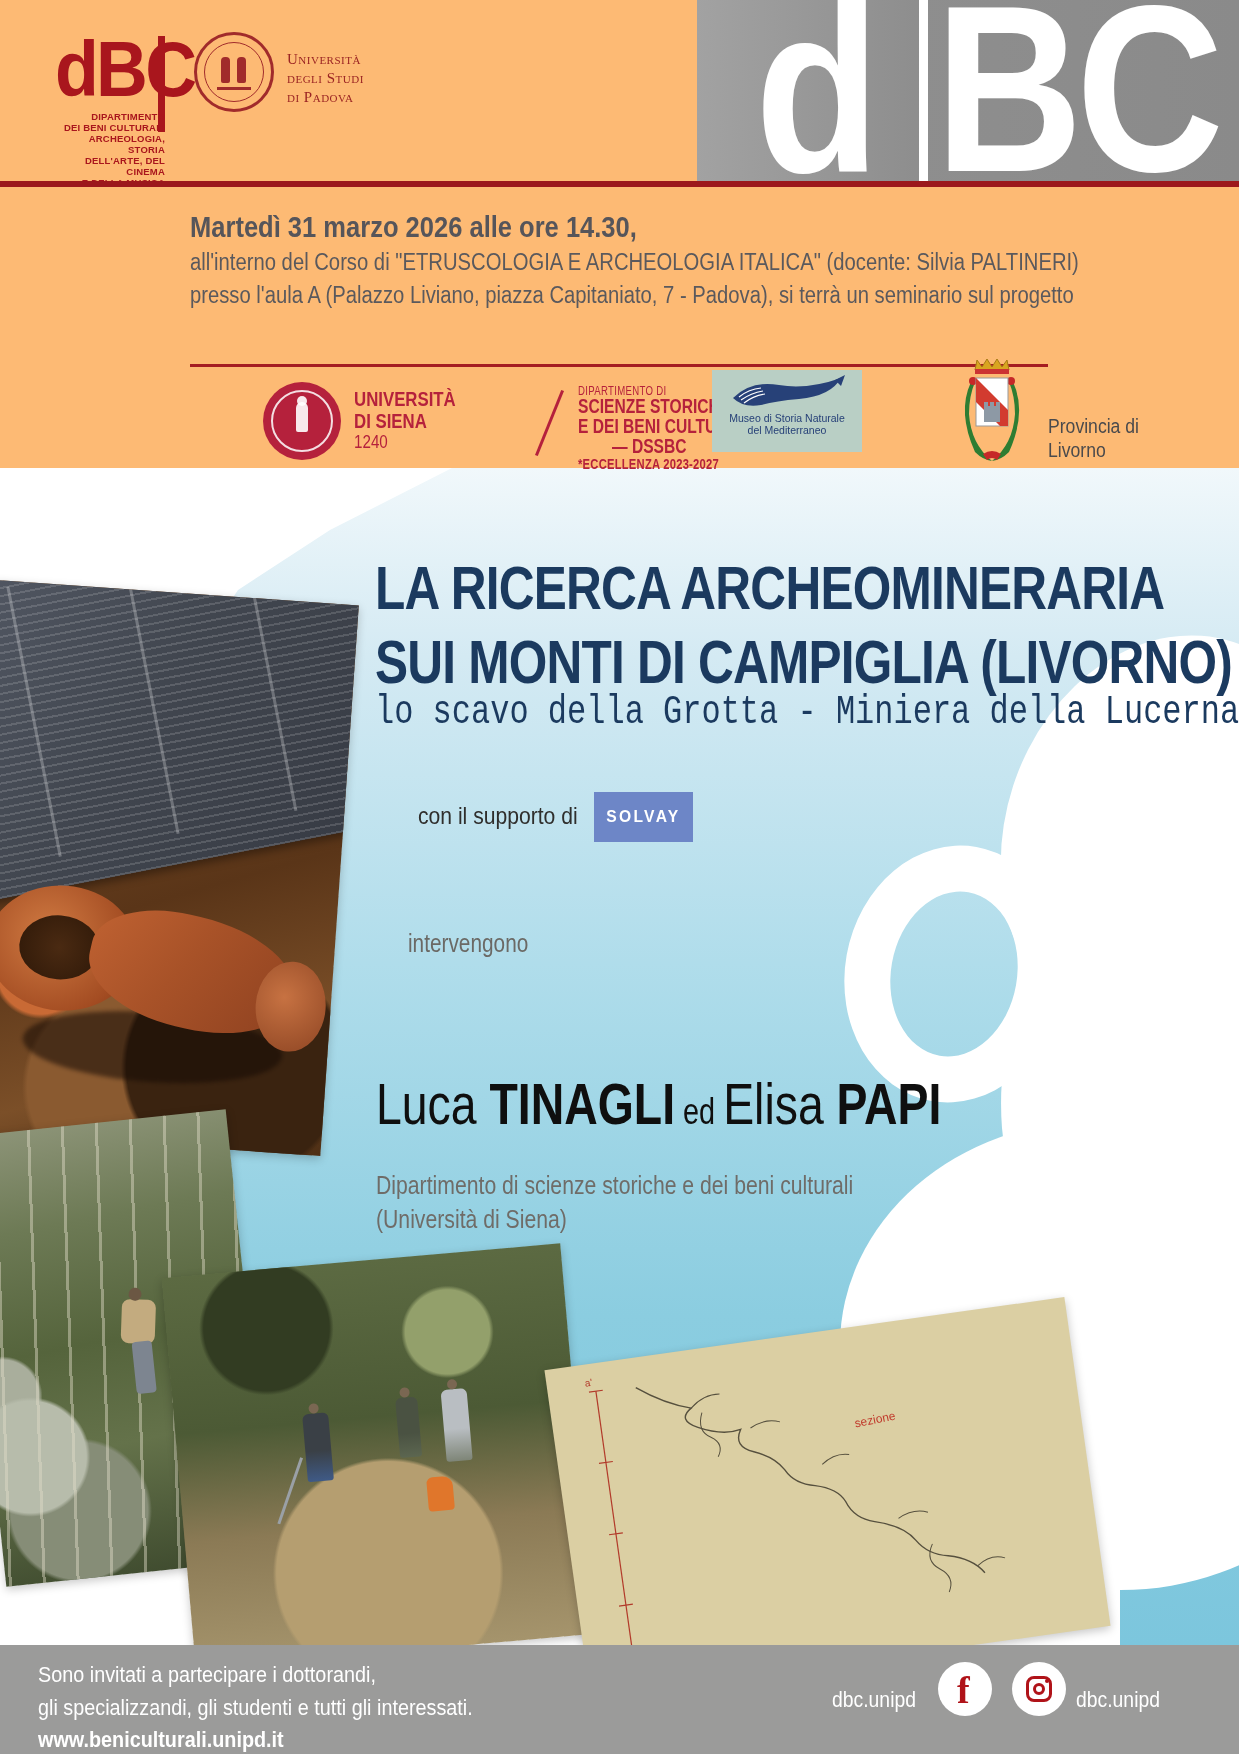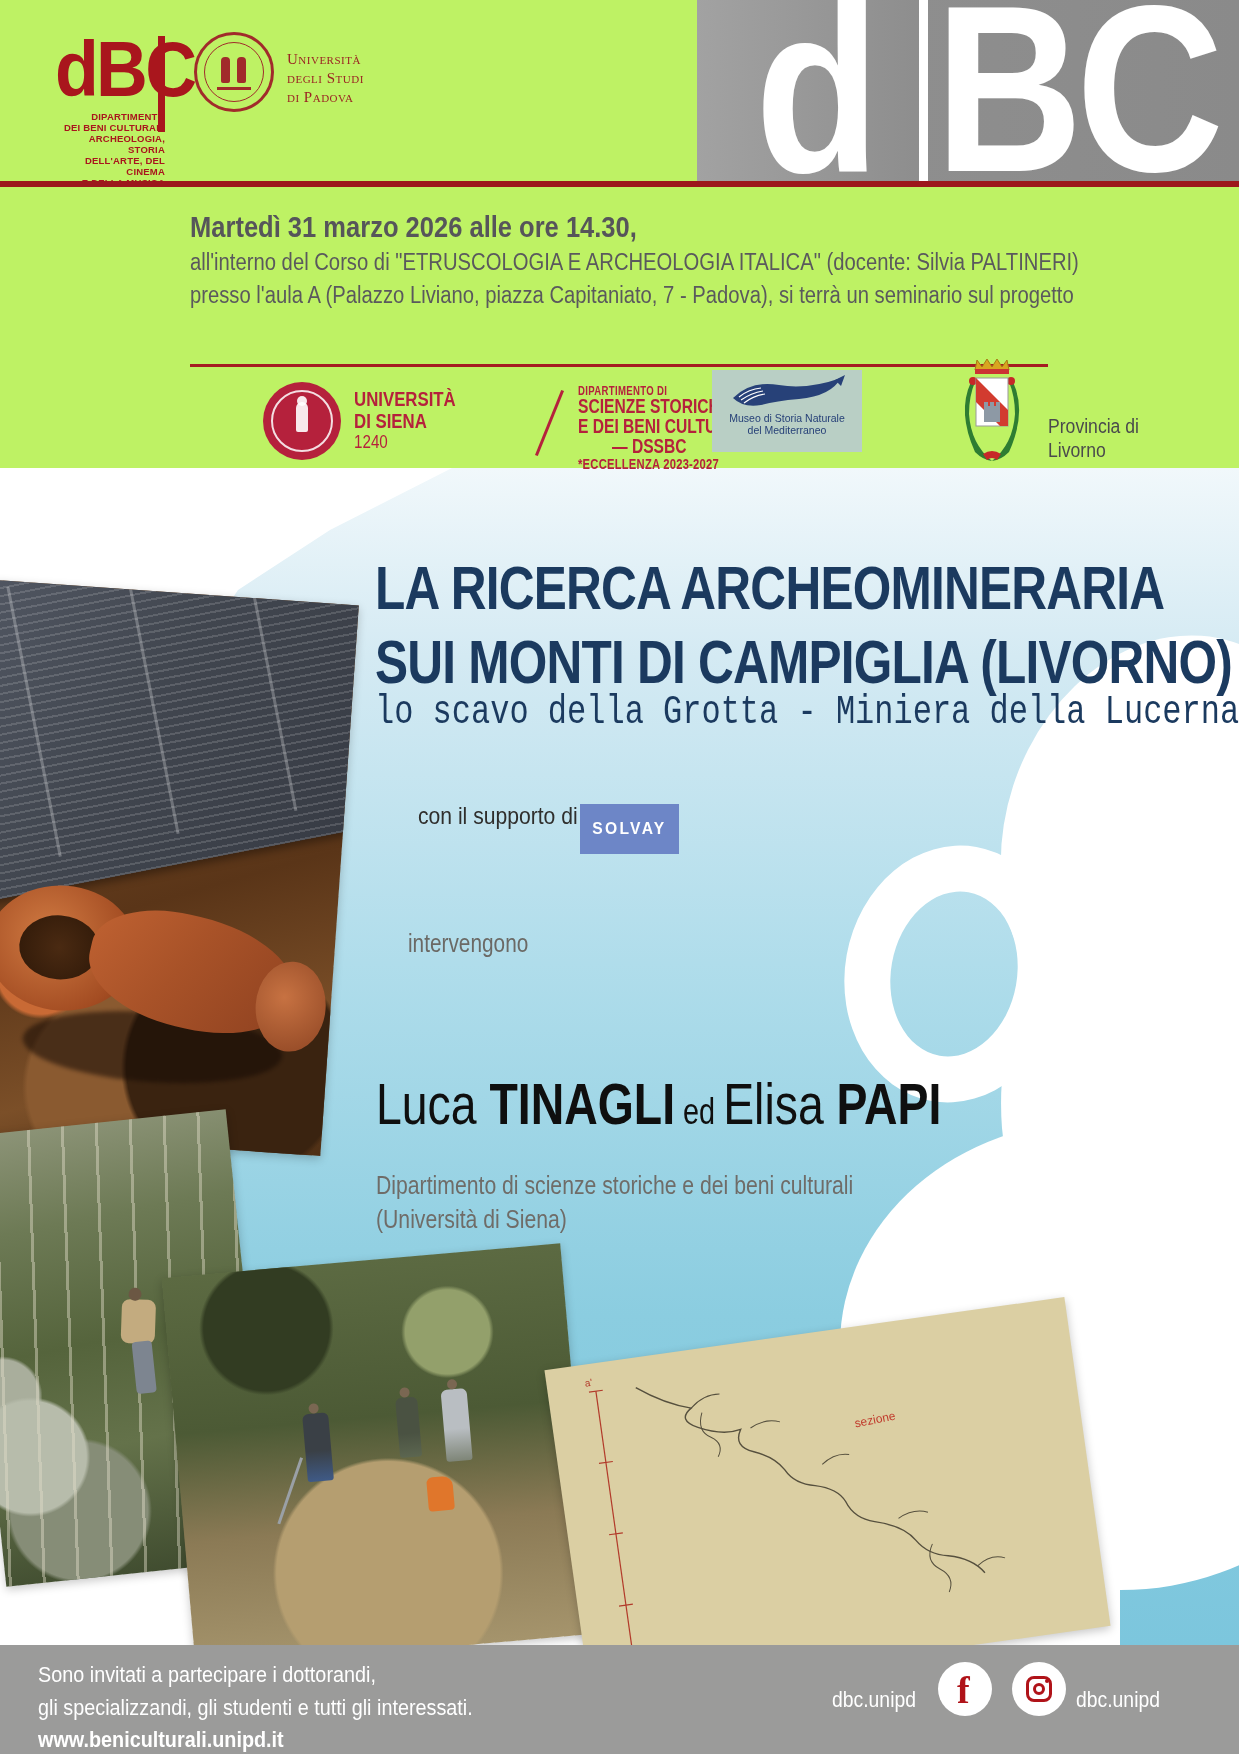--- a/index.html
+++ b/index.html
@@ -1,16 +1,16 @@
 <!DOCTYPE html>
 <html><head>
 <meta charset="utf-8">
 <style>
   html,body{margin:0;padding:0;background:#e8e8e8;}
-  .poster{position:relative;width:1239px;height:1754px;background:#bef264;overflow:hidden;
+  .poster{position:relative;width:1239px;height:1754px;background:#fdba74;overflow:hidden;
           font-family:"Liberation Sans",sans-serif;margin:0 auto;}
   .abs{position:absolute;}
   .cond{display:inline-block;transform:scaleX(.8);transform-origin:0 50%;white-space:nowrap;}
   .cond88{display:inline-block;transform:scaleX(.88);transform-origin:0 50%;white-space:nowrap;}
 
   
   .bg-blue{left:0;top:468px;width:1239px;height:1177px;z-index:0;
     background:linear-gradient(180deg,#f1f8fb 0%,#d4eaf3 16%,#b0ddeb 42%,#8bcde0 72%,#7cc6dd 100%);}
   .wedge{left:0;top:468px;width:620px;height:540px;background:#fff;z-index:0;
     clip-path:polygon(0 0,452px 0,330px 62px,238px 122px,198px 182px,183px 262px,178px 540px,0 540px);}
@@ -48,36 +48,36 @@
 
   
   .siena-seal{left:263px;top:382px;width:78px;height:78px;border-radius:50%;background:#b5213c;z-index:3;}
   .siena-seal .ring{position:absolute;left:8px;top:8px;right:8px;bottom:8px;border:2px solid rgba(255,255,255,.85);border-radius:50%;}
   .siena-seal .madonna{position:absolute;left:33px;top:20px;width:12px;height:30px;background:#fff;border-radius:6px 6px 2px 2px;opacity:.9;}
   .siena-seal .halo{position:absolute;left:34px;top:14px;width:10px;height:10px;border-radius:50%;background:#fff;opacity:.9;}
   .siena-word{left:354px;top:388px;color:#b5213c;font-weight:700;font-size:21px;line-height:1.05;z-index:3;}
   .siena-year{font-weight:400;font-size:19px;}
   .red-slash{left:548px;top:388px;width:3px;height:70px;background:#b5213c;transform:rotate(22deg);z-index:3;}
   .dssbc{left:578px;top:385px;color:#b5213c;z-index:3;line-height:1.02;}
-  .dssbc .s{font-size:12px;font-weight:700;letter-spacing:.4px;}
+  .dssbc .s{font-size:12px;font-weight:400;letter-spacing:.4px;}
   .dssbc .b{font-size:19.5px;font-weight:700;}
   .dssbc .e{font-size:14px;font-weight:700;letter-spacing:.3px;}
   .museo{left:712px;top:370px;width:150px;height:82px;background:#b9cfc5;z-index:3;text-align:center;}
   .museo svg{display:block;margin:4px auto 0;}
   .museo .mtxt{font-size:10.5px;line-height:1.15;color:#274178;}
   .crest{left:955px;top:356px;width:74px;height:108px;z-index:3;}
   .livorno-word{left:1048px;top:414px;font-size:20px;color:#4a4a4c;line-height:1.2;z-index:3;}
 
   
   .title1{left:375px;top:552px;font-size:62px;font-weight:700;color:#1b3a5f;z-index:3;letter-spacing:-1px;}
   .title2{left:375px;top:626px;font-size:62px;font-weight:700;color:#1b3a5f;z-index:3;letter-spacing:-1px;}
   .subtitle{left:375px;top:690px;font-size:40px;font-weight:400;color:#1b3a5f;z-index:3;font-family:Liberation Mono, monospace;}
   .support{left:418px;top:802px;font-size:24px;color:#2f2e2c;z-index:3;}
-  .solvay{left:580px;top:792px;width:99px;height:50px;background:#6d86c7;z-index:3;
-    display:flex;align-items:center;justify-content:center;margin-top:12px;}
+  .solvay{left:594px;top:792px;width:99px;height:50px;background:#6d86c7;z-index:3;
+    display:flex;align-items:center;justify-content:center;}
   .solvay span{color:#fff;font-weight:700;font-size:17px;letter-spacing:2.5px;transform:scaleX(.92);}
   .intro{left:408px;top:928px;font-size:26px;color:#6b6965;z-index:3;}
   .name-line{z-index:3;color:#0f0f0f;font-size:58px;font-weight:400;}
   .nl1{left:376px;top:986px;} .nl2{left:376px;top:1070px;}
   .name-line b{font-weight:700;}
   .conn{font-size:36px;}
   .affil{left:376px;top:1170px;font-size:26.5px;color:#6f6c68;z-index:3;}
   .affil2{left:376px;top:1204px;font-size:26.5px;color:#6f6c68;z-index:3;}
 
   

